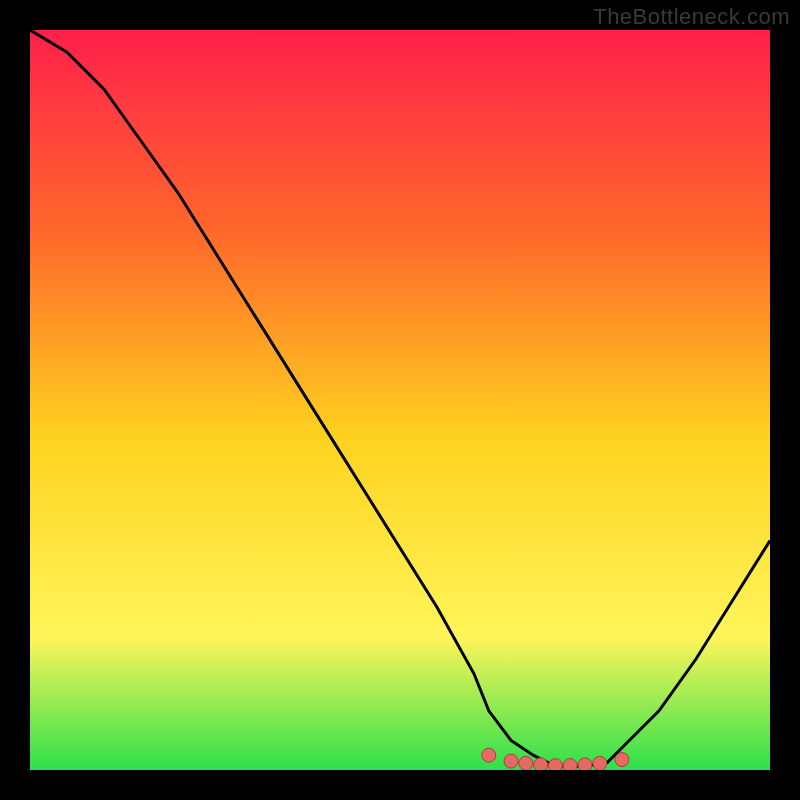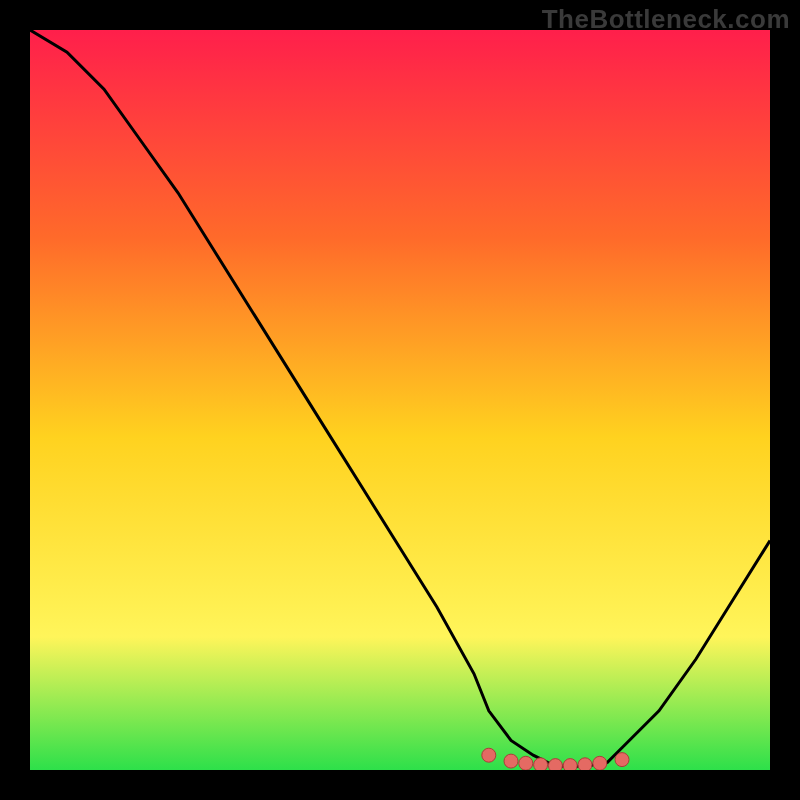--- a/index.html
+++ b/index.html
@@ -15,22 +15,22 @@
     position: relative;
     width: 800px;
     height: 800px;
     background: #000;
   }
   .watermark {
     position: absolute;
     top: 4px;
     right: 10px;
     color: #3a3a3a;
-    font-size: 26px;
-    font-weight: bold;
+    font-size: 22px;
+    font-weight: normal;
     letter-spacing: 0.5px;
     user-select: none;
   }
   .plot {
     position: absolute;
     left: 30px;
     top: 30px;
     width: 740px;
     height: 740px;
   }

